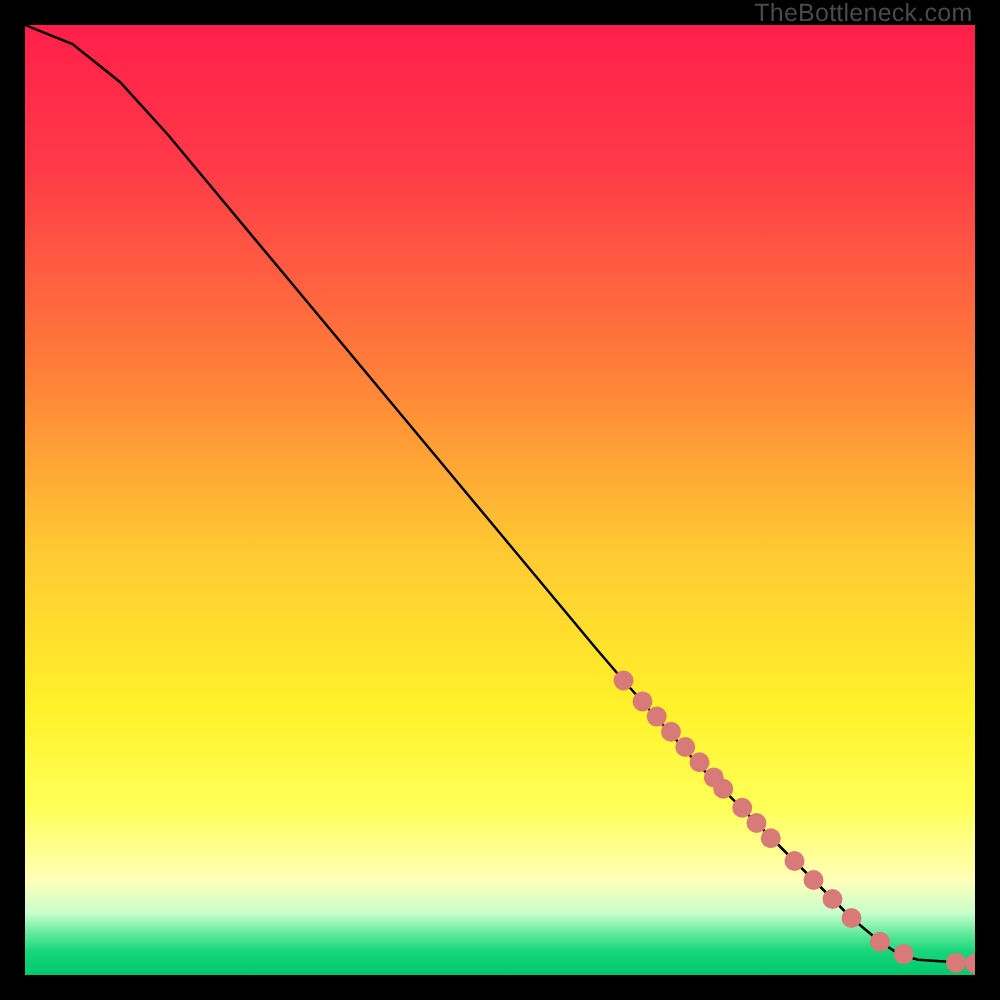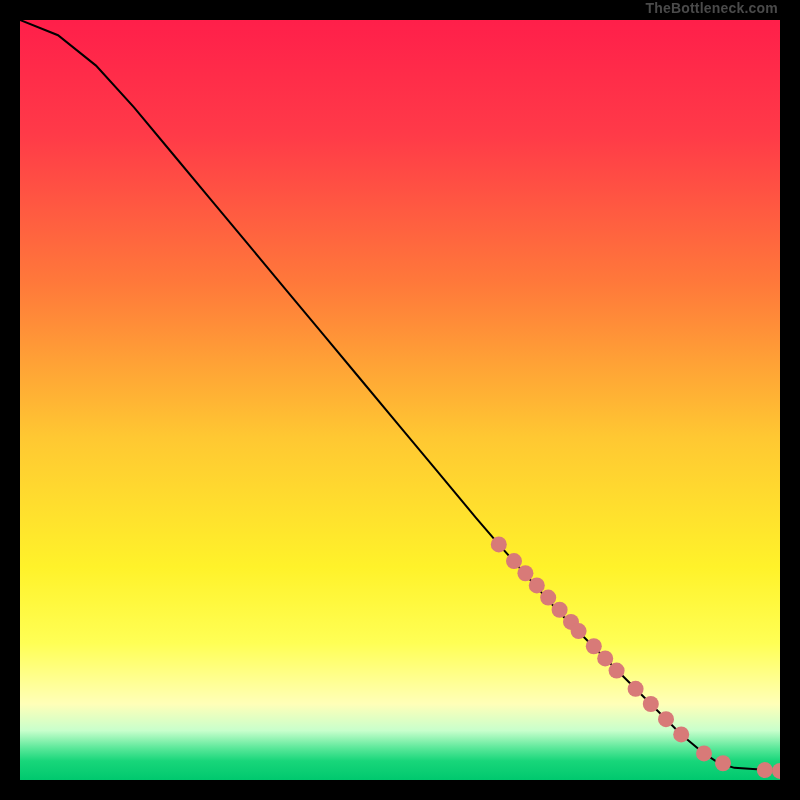--- a/index.html
+++ b/index.html
@@ -31,22 +31,22 @@
   }
   .svg-layer {
     position: absolute;
     inset: 0;
   }
   .watermark {
     position: absolute;
     top: 0px;
     right: 22px;
     color: #4a4a4a;
-    font-size: 14px;
-    font-weight: 700;
+    font-size: 20px;
+    font-weight: 400;
     letter-spacing: 0.2px;
   }
 </style>
 </head>
 <body>
 
 <div class="stage">
 
   <div class="watermark">TheBottleneck.com</div>
 

